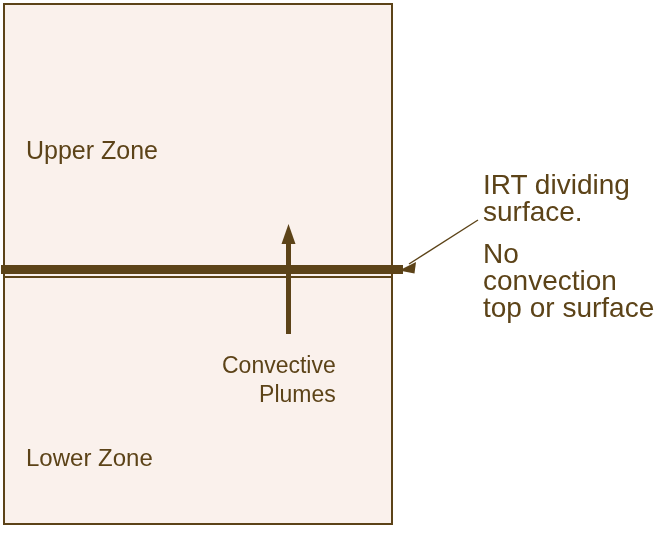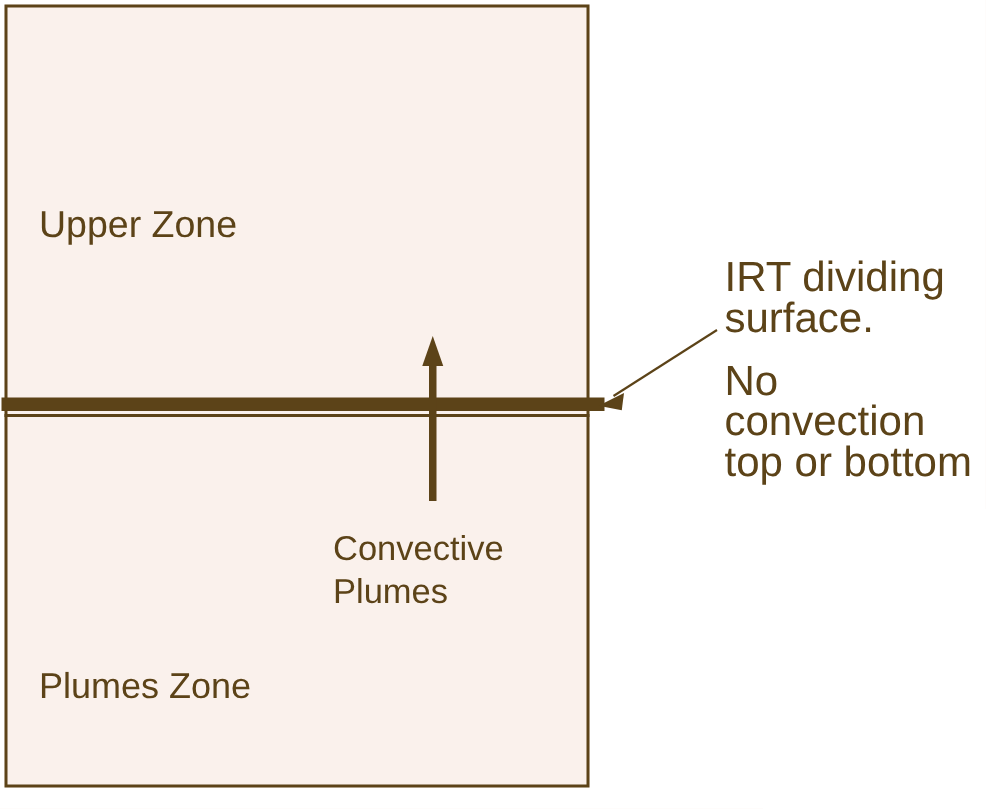--- a/index.html
+++ b/index.html
@@ -69,21 +69,21 @@
     font-size: 24px;
   }
   #plume-label {
     position: absolute;
     left: 222px;
     top: 351px;
     font-size: 23px;
     line-height: 29px;
     color: #5c4318;
     white-space: pre-line;
-    text-align: left;
+    text-align: right;
   }
   
   .annotation {
     position: absolute;
     font-size: 28px;
     line-height: 27px;
     color: #5c4318;
     white-space: pre-line;
   }
   #annotation-irt {
@@ -110,30 +110,30 @@
 
 <div id="canvas">
 
   <div class="zone-box"></div>
 
   <div class="divider-bar"></div>
   <div class="divider-underline"></div>
 
   <div class="zone-label" id="upper-zone-label">Upper Zone</div>
 
-  <div class="zone-label" id="lower-zone-label">Plumes Zone</div>
+  <div class="zone-label" id="lower-zone-label">Lower Zone</div>
 
   <div id="plume-label">Convective
 Plumes</div>
 
   <div class="annotation" id="annotation-irt">IRT dividing
 surface.</div>
 
   <div class="annotation" id="annotation-noconv">No convection
-top or bottom</div>
+top or surface</div>
 
   <svg class="overlay" viewBox="0 0 657 539">
 
     <g>
       <line x1="288.5" y1="334" x2="288.5" y2="234" stroke="#5c4318" stroke-width="5"></line>
       <polygon points="288.5,224 281.5,244 295.5,244" fill="#5c4318"></polygon>
     </g>
 
     <g>
       <line x1="478" y1="220" x2="409" y2="264" stroke="#5c4318" stroke-width="1.4"></line>

